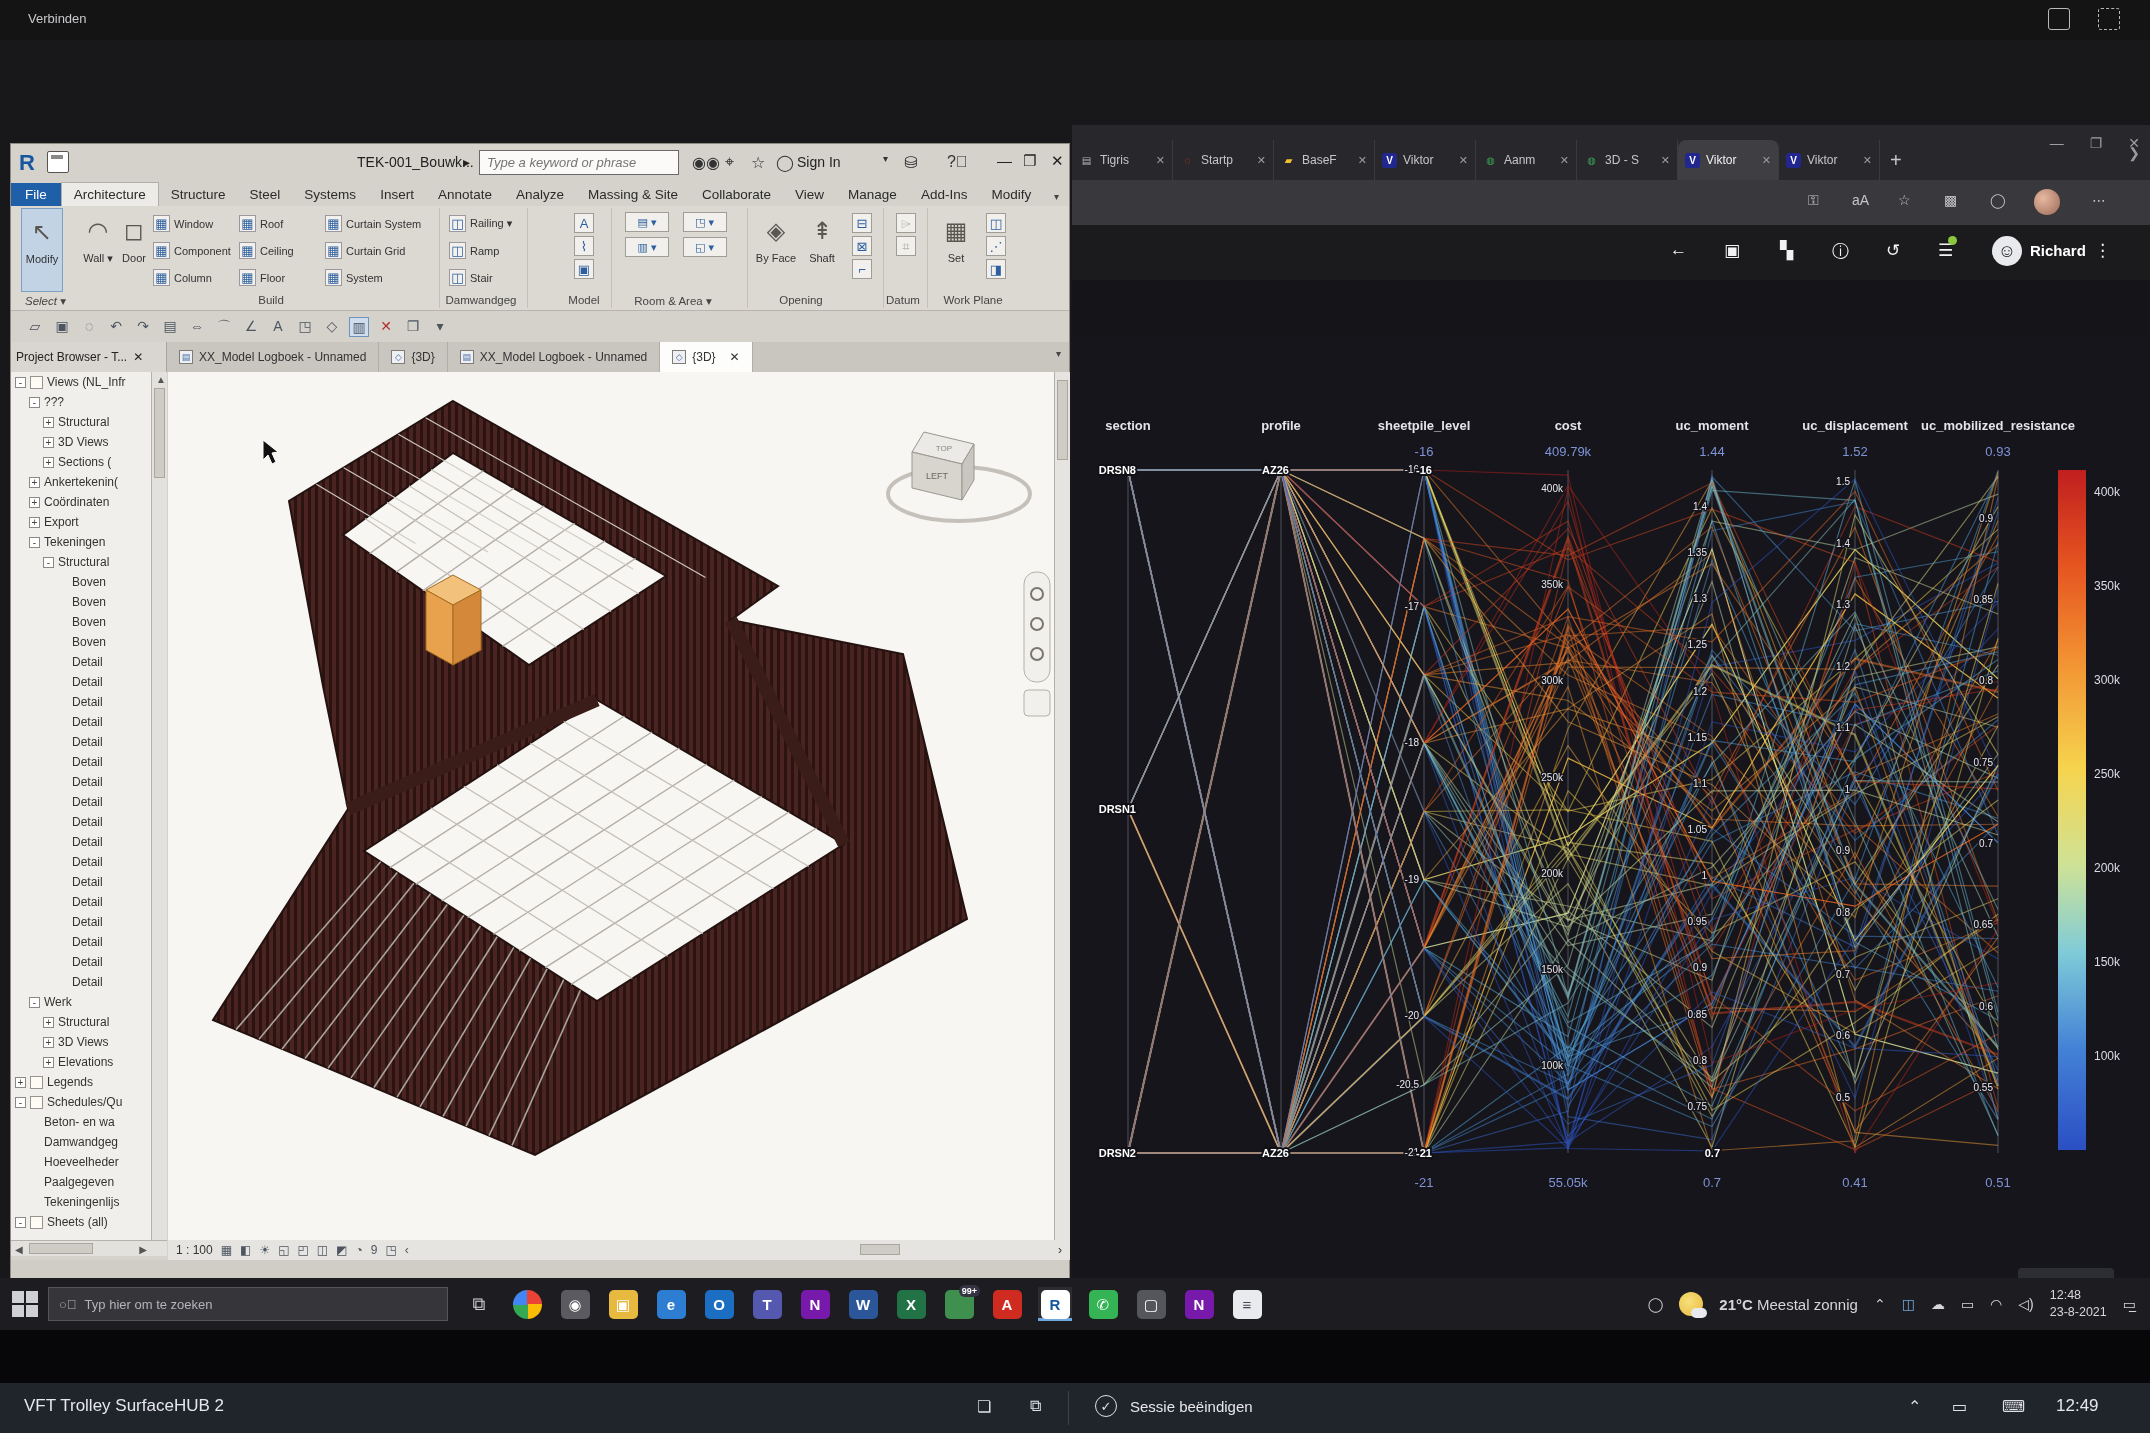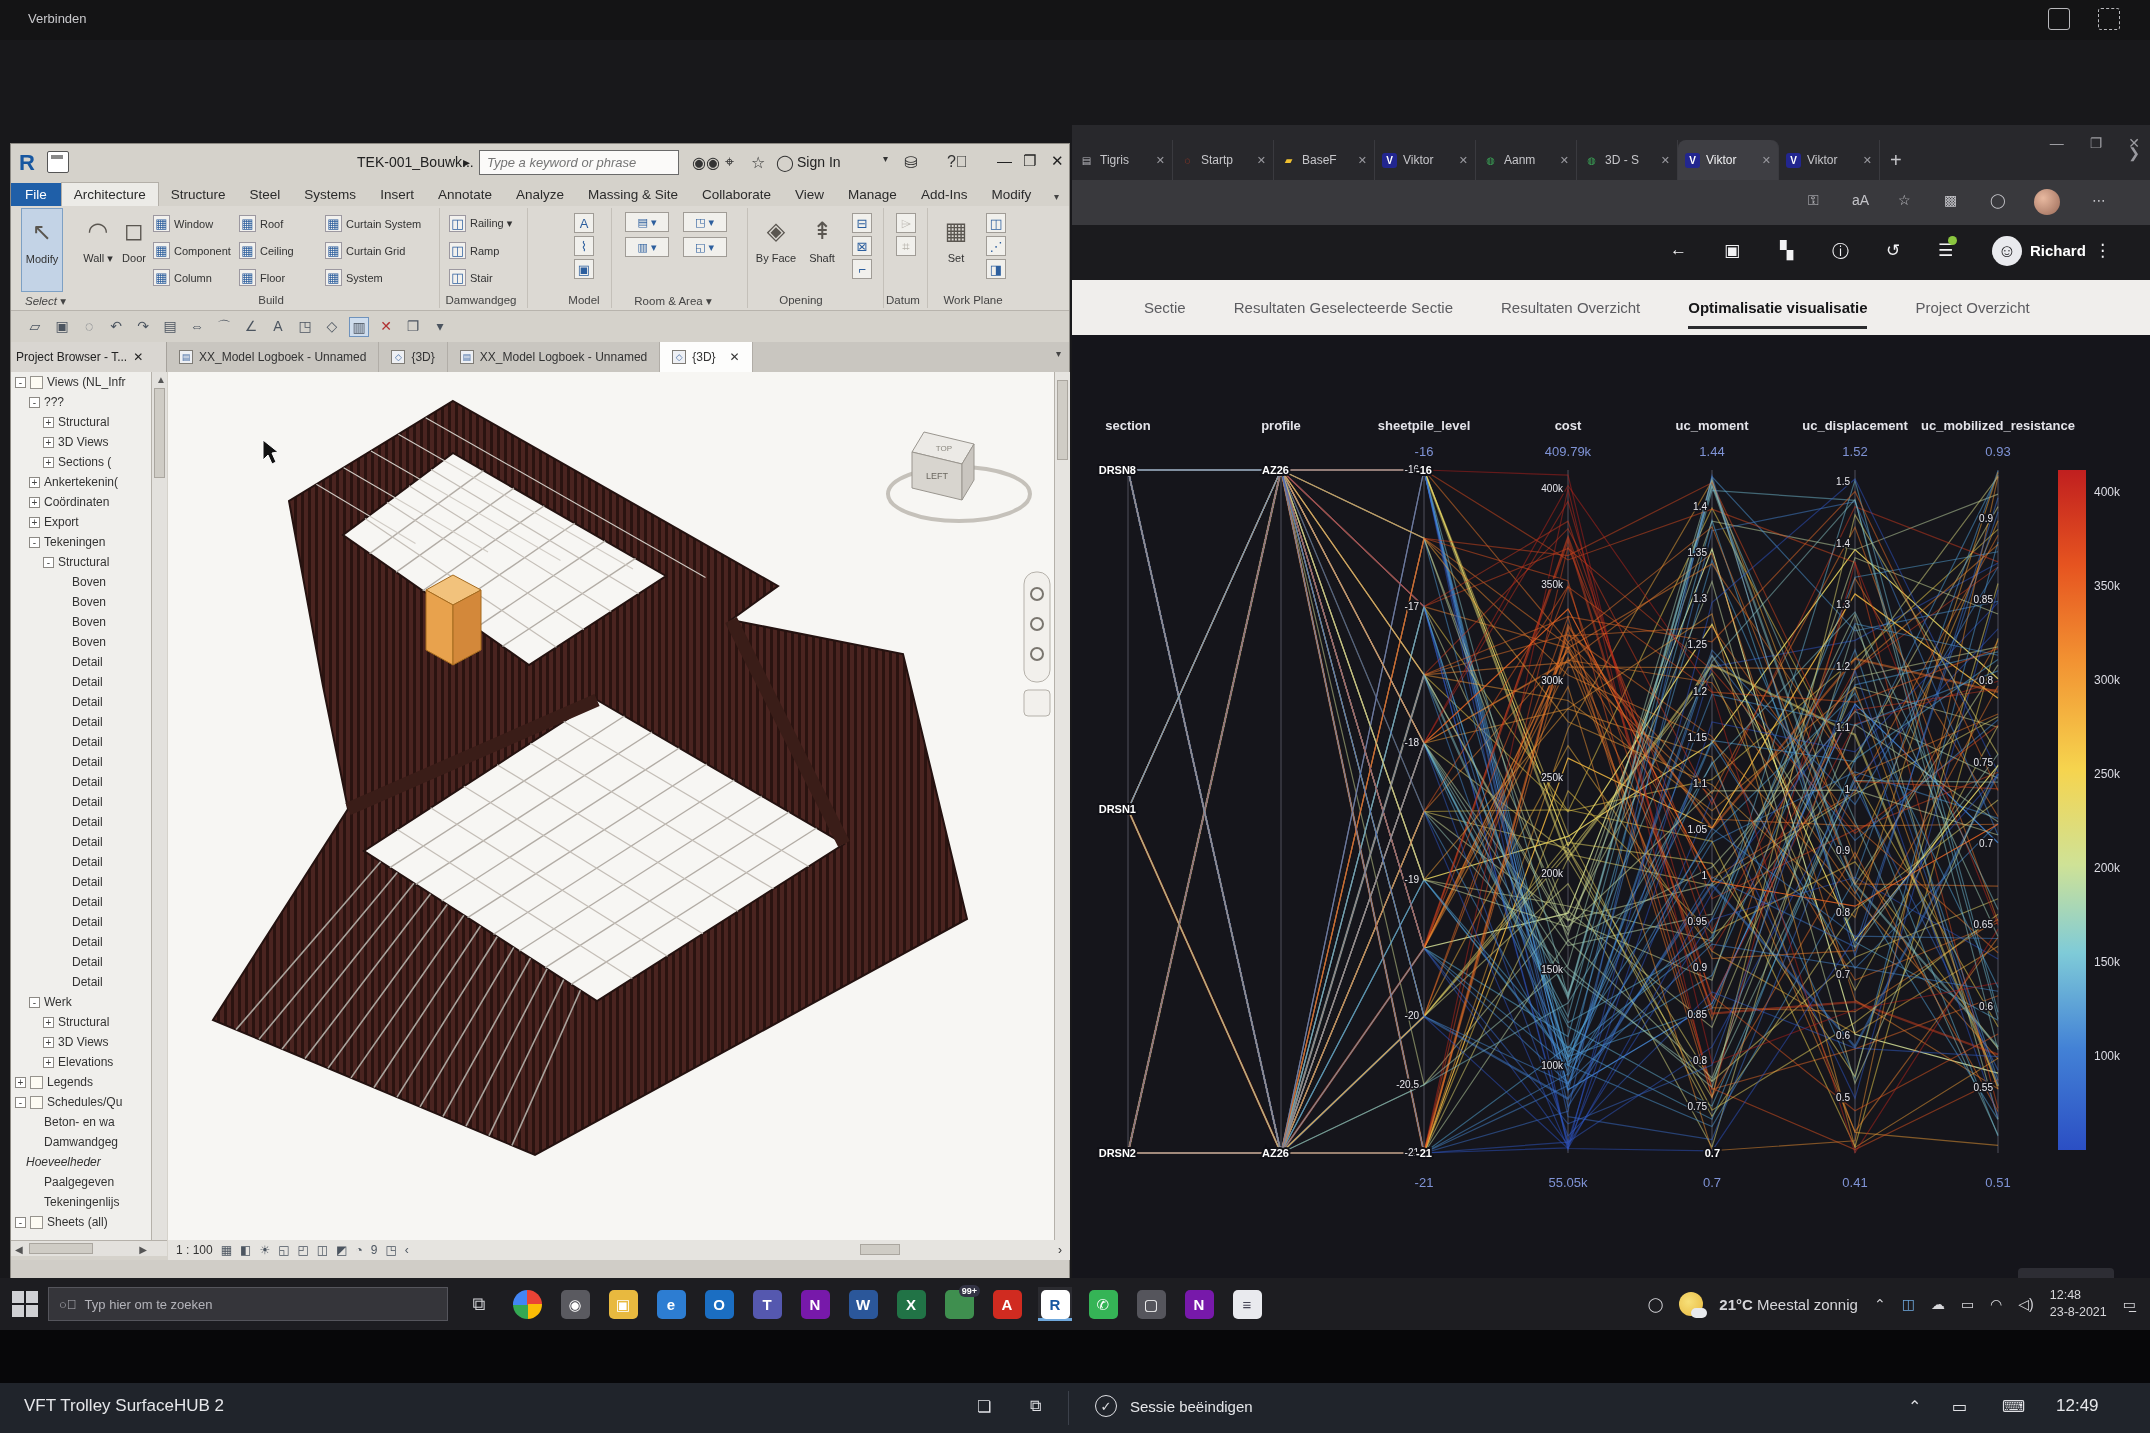--- a/index.html
+++ b/index.html
@@ -484,21 +484,21 @@
           <div>Schedules/Qu</div>
         </div>
         <div class="trow" style="padding-left: 18px;">
           <div style="width: 15px;"></div>
           <div>Beton- en wa</div>
         </div>
         <div class="trow" style="padding-left: 18px;">
           <div style="width: 15px;"></div>
           <div>Damwandgeg</div>
         </div>
-        <div class="trow" style=" font-style: italic;">
+        <div class="trow" style="padding-left: 18px;">
           <div style="width: 15px;"></div>
           <div>Hoeveelheder</div>
         </div>
         <div class="trow" style="padding-left: 18px;">
           <div style="width: 15px;"></div>
           <div>Paalgegeven</div>
         </div>
         <div class="trow" style="padding-left: 18px;">
           <div style="width: 15px;"></div>
           <div>Tekeningenlijs</div>
@@ -687,27 +687,20 @@
       <span class="abs v-ic" style="left:598px">←</span>
       <span class="abs v-ic" style="left:652px">▣</span>
       <span class="abs v-ic" style="left:708px">▚</span>
       <span class="abs v-ic" style="left:760px">ⓘ</span>
       <span class="abs v-ic" style="left:814px">↺</span>
       <span class="abs v-ic v-listdot" style="left:866px">☰</span>
       <div class="abs v-avatar" style="left:920px">☺</div>
       <span class="abs v-user" style="left:958px">Richard</span>
       <span class="abs v-ic" style="left:1022px">⋮</span>
     </div>
-    <div class="v-nav abs" id="viktorNav">
-        <div class="v-navtab">Sectie</div>
-        <div class="v-navtab">Resultaten Geselecteerde Sectie</div>
-        <div class="v-navtab">Resultaten Overzicht</div>
-        <div class="v-navtab active">Optimalisatie visualisatie</div>
-        <div class="v-navtab">Project Overzicht</div>
-      </div>
     <div class="v-chev">❯</div>
     <div id="vchart" class="abs">
       <svg id="pcsvg" width="1078" height="980">
           <line x1="56" y1="135" x2="56" y2="818" stroke="#50505c" stroke-width="1"></line>
           <line x1="209" y1="135" x2="209" y2="818" stroke="#50505c" stroke-width="1"></line>
           <line x1="352" y1="135" x2="352" y2="818" stroke="#50505c" stroke-width="1"></line>
           <line x1="496" y1="135" x2="496" y2="818" stroke="#50505c" stroke-width="1"></line>
           <line x1="640" y1="135" x2="640" y2="818" stroke="#50505c" stroke-width="1"></line>
           <line x1="783" y1="135" x2="783" y2="818" stroke="#50505c" stroke-width="1"></line>
           <line x1="926" y1="135" x2="926" y2="818" stroke="#50505c" stroke-width="1"></line>

